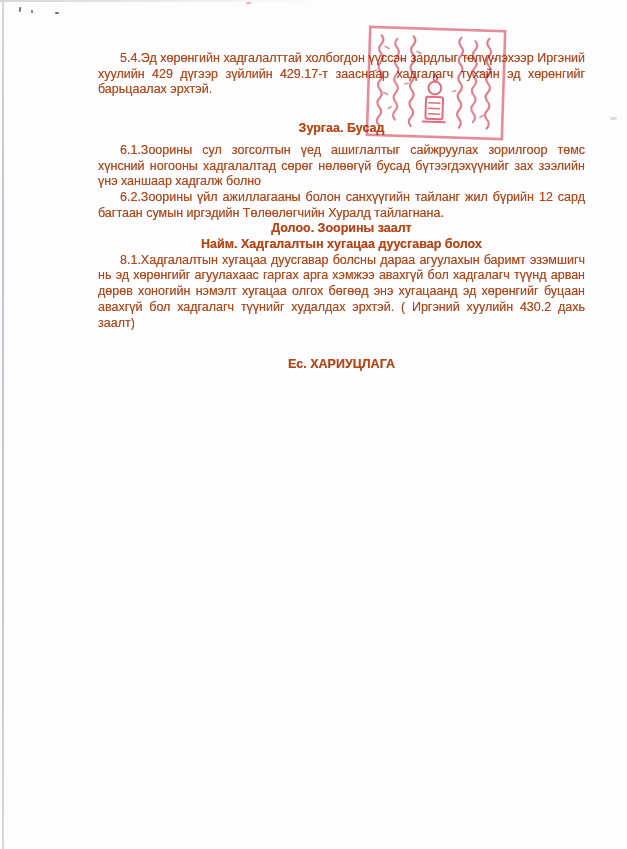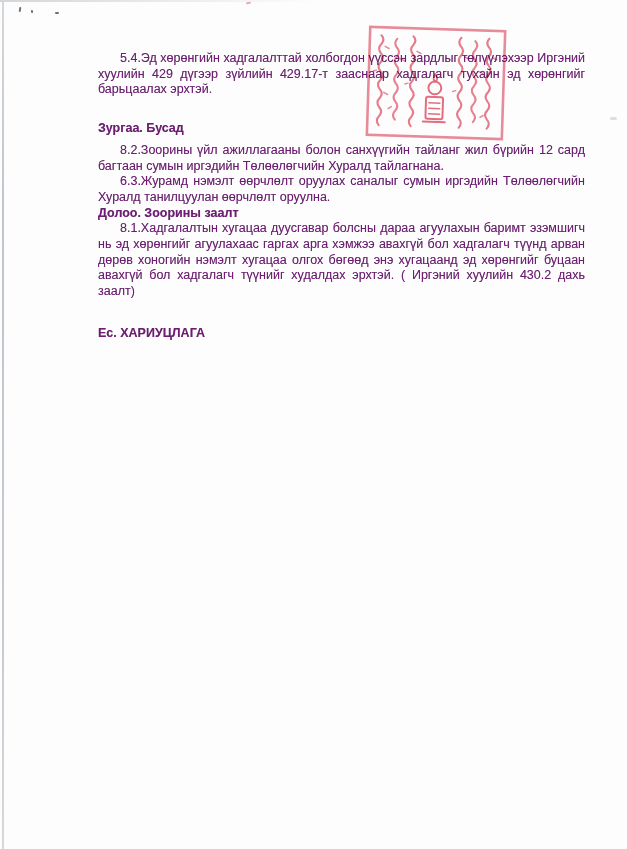--- a/index.html
+++ b/index.html
@@ -29,25 +29,25 @@
     background:#f0a9b4;transform:rotate(-12deg);border-radius:1px;
   }
   .right-smudge{
     position:absolute;left:610px;top:117px;width:7px;height:3px;
     background:#dcdfe2;border-radius:2px;
   }
 
   
   .doc{
     position:absolute;left:98px;top:51px;width:487px;
-    color:#701a75;font-size:12.5px;line-height:15.7px;
+    color:#c2410c;font-size:12.5px;line-height:15.7px;
     text-shadow:0 0 .5px rgba(45,45,48,.45);
   }
   .para{margin:0;text-align:justify;text-indent:22px;}
-  .head{margin:0;font-weight:bold;}
+  .head{margin:0;text-align:center;font-weight:bold;}
   .gap-top{margin-top:23px;}
   .gap-bottom{margin-bottom:6px;}
   .gap-top-lg{margin-top:26px;}
   .gap-bottom-lg{}
 
   
   .stamp{
     position:absolute;left:366px;top:26px;width:140px;height:116px;
     transform:rotate(1.8deg);
     opacity:.82;
@@ -68,23 +68,24 @@
   <div class="edge-top"></div>
   <div class="pencil-mark pm-a"></div>
   <div class="pencil-mark pm-b"></div>
   <div class="pencil-mark pm-c"></div>
   <div class="red-speck"></div>
   <div class="right-smudge"></div>
 
   <div class="doc">
     <p class="para">5.4.Эд хөрөнгийн хадгалалттай холбогдон үүссэн зардлыг төлүүлэхээр Иргэний хуулийн 429 дүгээр зүйлийн 429.17-т зааснаар хадгалагч тухайн эд хөрөнгийг барьцаалах эрхтэй.</p>
     <p class="head gap-top gap-bottom">Зургаа. Бусад</p>
-    <p class="para">8.2.Зоорины үйл ажиллагааны болон санхүүгийн тайланг жил бүрийн 12 сард багтаан сумын иргэдийн Төлөөлөгчийн Хуралд тайлагнана.</p>
-    <p class="para">6.3.Журамд нэмэлт өөрчлөлт оруулах саналыг сумын иргэдийн Төлөөлөгчийн Хуралд танилцуулан өөрчлөлт оруулна.</p>
+    <p class="para">6.1.Зоорины сул зогсолтын үед ашиглалтыг сайжруулах зорилгоор төмс хүнсний ногооны хадгалалтад сөрөг нөлөөгүй бусад бүтээгдэхүүнийг зах зээлийн үнэ ханшаар хадгалж болно</p>
+    <p class="para">6.2.Зоорины үйл ажиллагааны болон санхүүгийн тайланг жил бүрийн 12 сард багтаан сумын иргэдийн Төлөөлөгчийн Хуралд тайлагнана.</p>
     <p class="head">Долоо. Зоорины заалт</p>
+    <p class="head">Найм. Хадгалалтын хугацаа дуусгавар болох</p>
     <p class="para">8.1.Хадгалалтын хугацаа дуусгавар болсны дараа агуулахын баримт эзэмшигч нь эд хөрөнгийг агуулахаас гаргах арга хэмжээ авахгүй бол хадгалагч түүнд арван дөрөв хоногийн нэмэлт хугацаа олгох бөгөөд энэ хугацаанд эд хөрөнгийг буцаан авахгүй бол хадгалагч түүнийг худалдах эрхтэй. ( Иргэний хуулийн 430.2 дахь заалт)</p>
     <p class="head gap-top-lg gap-bottom-lg">Ес. ХАРИУЦЛАГА</p>
   </div>
 
   <div class="stamp">
     <svg viewBox="0 0 140 116" xmlns="http://www.w3.org/2000/svg">
 
       <rect x="2.5" y="3" width="135" height="108" stroke-width="2.6" opacity=".8"></rect>
 
       <path stroke-width="2.1" opacity=".9" d="M14 11 q4 4 0 9 q-4 4 0 9 q4 4 0 9 q-4 4 0 9 q4 4 0 9 q-4 4 0 9 q4 4 0 9 q-4 4 0 9 q4 4 0 9 q-4 4 0 9"></path>

